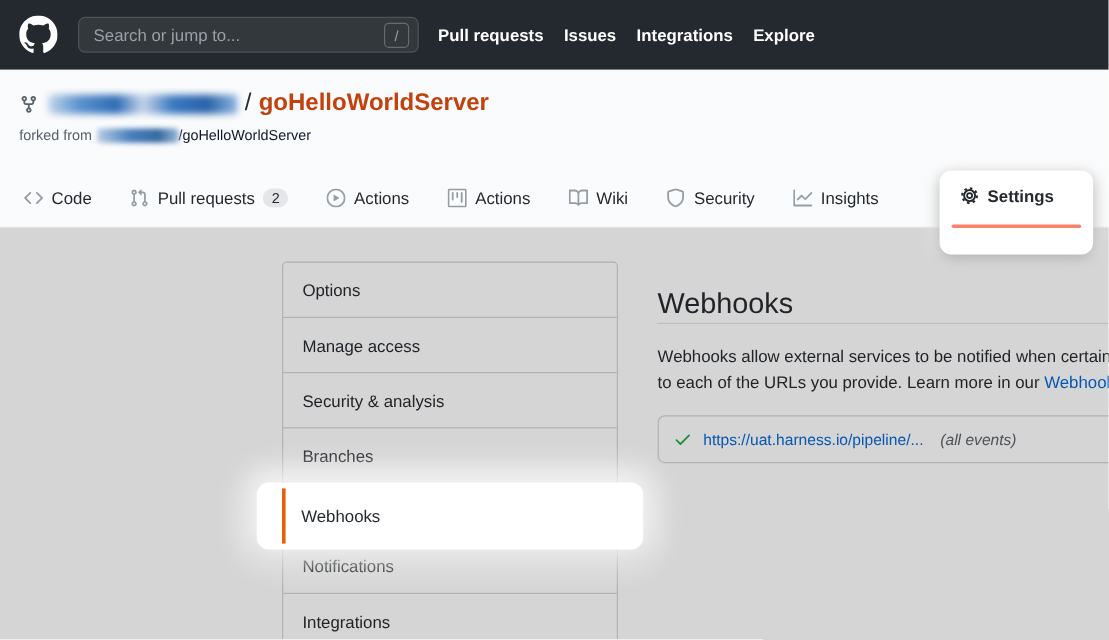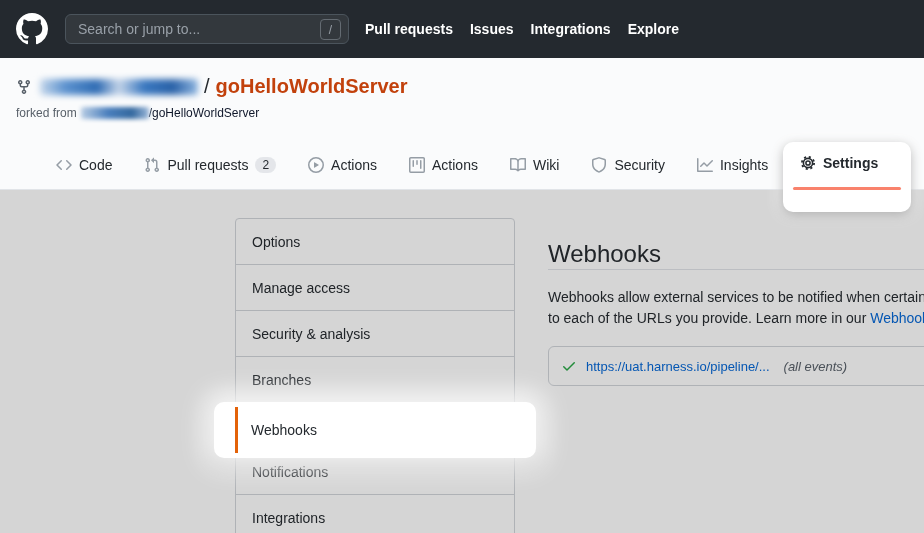--- a/index.html
+++ b/index.html
@@ -32,21 +32,21 @@
     background:linear-gradient(90deg,#c4d6ea 0%,#5d93cf 16%,#2f6cb4 36%,#c4d4e8 50%,#3a78c0 66%,#2a62a8 84%,#8fb6e0 100%);}
   .sep{margin:0 6px;color:#24292e;}
   .repo-name{color:#c2410c;font-weight:700;cursor:pointer;}
   .repo-sub{position:absolute;left:16px;top:48px;display:flex;align-items:center;font-size:12px;color:#586069;}
   .blur-small{width:68px;height:12px;margin-left:4px;border-radius:2px;filter:blur(2px);
     background:linear-gradient(90deg,#b9cde4,#4a7fbd 40%,#35699f 75%,#9db9da);}
   .fork-link{color:#0f172a;cursor:pointer;}
 
   
   .repo-tabs{position:absolute;top:141px;left:0;width:100%;height:49px;background:#fafbfc;
-    border-bottom:1px solid #e1e4e8;display:flex;align-items:center;padding-left:56px;gap:32px;box-sizing:border-box;}
+    border-bottom:1px solid #e1e4e8;display:flex;align-items:center;padding-left:20px;gap:32px;box-sizing:border-box;}
   .tab{display:flex;align-items:center;gap:7px;font-size:14px;color:#24292e;cursor:pointer;white-space:nowrap;}
   .tab .t-icon{color:#959da5;flex:none;}
   .count-badge{background:rgba(209,213,218,0.55);border-radius:20px;padding:1px 7px;font-size:12px;color:#24292e;}
 
   
   .spot-settings{position:absolute;left:783px;top:142px;width:128px;height:70px;background:#fff;
     border-radius:10px;box-shadow:0 3px 12px rgba(0,0,0,0.28),0 0 14px 4px rgba(255,255,255,0.8);z-index:30;text-align:center;}
   .spot-settings .tab{position:absolute;left:17px;top:13px;font-weight:700;}
   .spot-settings .tab .t-icon{color:#24292e;}
   .tab-underline{position:absolute;left:10px;top:45px;width:108px;height:3px;background:#f9826c;border-radius:2px;}

